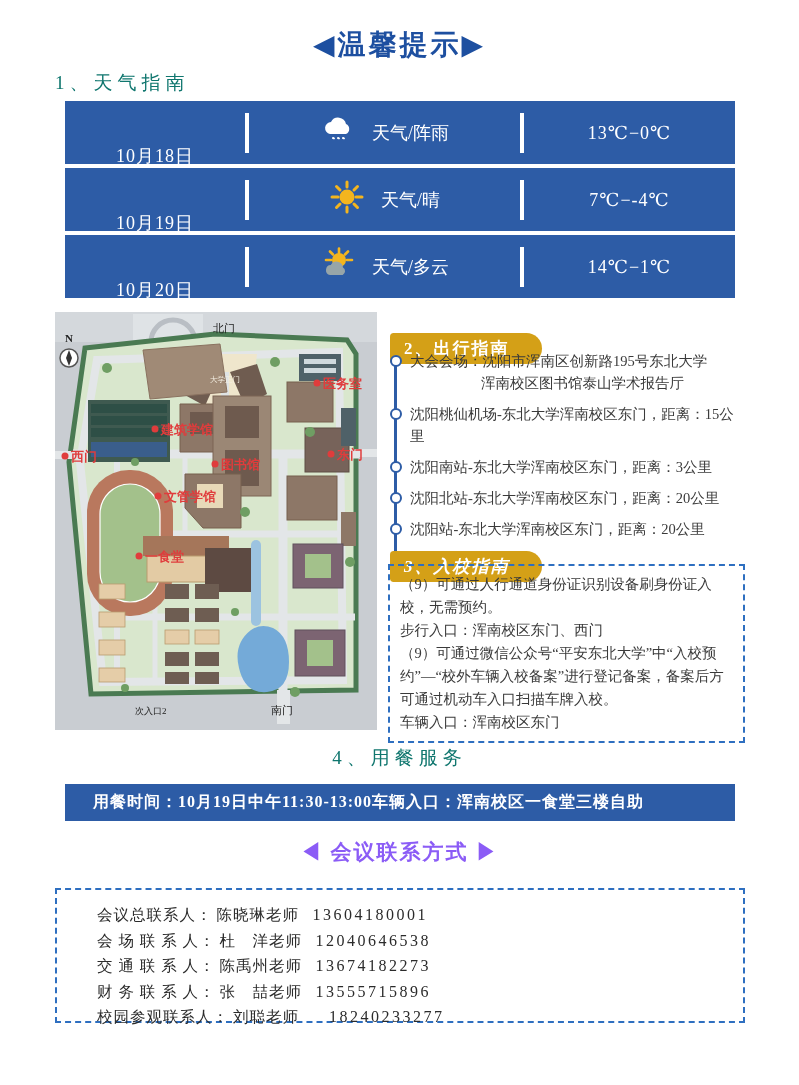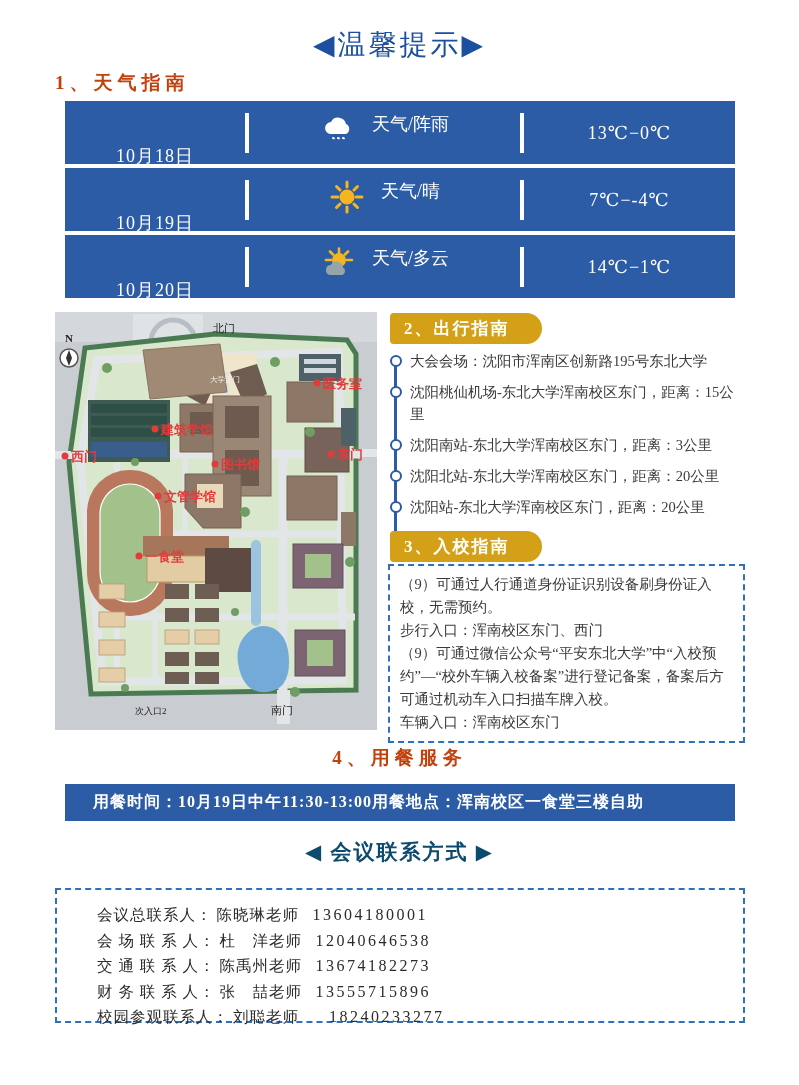--- a/index.html
+++ b/index.html
@@ -1,48 +1,48 @@
 <!DOCTYPE html>
 <html><head>
 <meta charset="utf-8">
 <style>
   html,body{margin:0;padding:0;background:#ffffff;}
   .page{position:relative;width:799px;height:1085px;background:#ffffff;overflow:hidden;
         font-family:"Liberation Serif","DejaVu Serif",serif;}
 
   
   .main-title{position:absolute;top:26px;left:0;width:100%;text-align:center;
-    font-size:28px;font-weight:normal;color:#1d4fa0;letter-spacing:3px;}
-
-  
-  .sec-heading{position:absolute;font-size:19px;font-weight:bold;color:#c2410c;letter-spacing:5px;}
+    font-size:28px;font-weight:bold;color:#1d4fa0;letter-spacing:3px;}
+
+  
+  .sec-heading{position:absolute;font-size:19px;font-weight:normal;color:#0f766e;letter-spacing:5px;}
   .sec1{left:55px;top:70px;}
   .sec4{top:745px;left:0;width:100%;text-align:center;}
   .contacts-title{position:absolute;top:838px;left:0;width:100%;text-align:center;
-    font-size:21px;font-weight:bold;color:#0c4a6e;letter-spacing:2px;}
+    font-size:21px;font-weight:bold;color:#8b5cf6;letter-spacing:2px;font-family:Liberation Serif, serif;}
 
   
   .weather-wrap{position:absolute;left:65px;top:101px;width:670px;}
   .weather-bar{height:63px;background:#2d5ca6;display:flex;align-items:center;margin-bottom:4px;}
   .wb-date{width:180px;text-align:center;color:#fff;font-size:18px;letter-spacing:1px;margin-top:47px;}
   .wb-sep{width:4px;height:40px;background:#ffffff;}
-  .wb-mid{flex:1;display:flex;align-items:flex-start;justify-content:center;color:#fff;font-size:18px;gap:10px;}
+  .wb-mid{flex:1;display:flex;align-items:center;justify-content:center;color:#fff;font-size:18px;gap:10px;}
   .wb-mid svg{margin-right:6px;}
   .wb-temp{width:211px;text-align:center;color:#fff;font-size:18px;letter-spacing:1px;}
 
   
   .map-box{position:absolute;left:55px;top:312px;width:322px;height:418px;}
   .map-box svg{display:block;}
 
   
   .badge{position:absolute;left:390px;width:152px;height:31px;background:#d4a017;
     color:#fff;font-size:17px;font-weight:bold;letter-spacing:2px;line-height:31px;
-    padding-left:14px;box-sizing:border-box;border-radius:4px 17px 17px 4px;}
+    padding-left:14px;box-sizing:border-box;border-radius:4px 17px 17px 4px;margin-top:20px;}
   .badge2{top:313px;}
-  .badge3{top:531px;}
+  .badge3{top:531px;font-style:italic;}
 
   
   .timeline{position:absolute;left:390px;top:350px;width:358px;}
   .timeline .line{position:absolute;left:4px;top:8px;bottom:-8px;width:3px;background:#2d5ca6;}
   .tl-item{position:relative;padding-left:20px;margin-bottom:9px;font-size:14.5px;
     color:#3a3a3a;line-height:22px;}
   .tl-item .dot{position:absolute;left:0;top:5px;width:8px;height:8px;border:2.5px solid #2d5ca6;
     border-radius:50%;background:#fff;}
   .tl-line2{padding-left:71px;}
 
@@ -269,20 +269,21 @@
       </g>
     </svg>
   </div>
 
   <div class="badge badge2">2、出行指南</div>
   <div class="timeline">
     <div class="line"></div>
     <div class="tl-item">
       <span class="dot"></span>
       <div>大会会场：沈阳市浑南区创新路195号东北大学</div>
+      <div class="tl-line2">浑南校区图书馆泰山学术报告厅</div>
     </div>
     <div class="tl-item">
       <span class="dot"></span>
       <div>沈阳桃仙机场-东北大学浑南校区东门，距离：15公里</div>
     </div>
     <div class="tl-item">
       <span class="dot"></span>
       <div>沈阳南站-东北大学浑南校区东门，距离：3公里</div>
     </div>
     <div class="tl-item">
@@ -299,21 +300,21 @@
   <div class="entry-box">
     <div>（9）可通过人行通道身份证识别设备刷身份证入校，无需预约。</div>
     <div>步行入口：浑南校区东门、西门</div>
     <div>（9）可通过微信公众号“平安东北大学”中“入校预约”—“校外车辆入校备案”进行登记备案，备案后方可通过机动车入口扫描车牌入校。</div>
     <div>车辆入口：浑南校区东门</div>
   </div>
 
   <div class="sec-heading sec4">4、用餐服务</div>
   <div class="dining-bar">
     <span>用餐时间：10月19日中午11:30-13:00</span>
-    <span>用餐地点：浑南校区一食堂三楼自助</span>
+    <span>车辆入口：浑南校区一食堂三楼自助</span>
   </div>
 
   <div class="contacts-title">◀ 会议联系方式 ▶</div>
   <div class="contacts-box">
     <div class="contact-row">
       <span class="c-role">会议总联系人：</span><span class="c-name">陈晓琳老师</span><span class="c-phone">13604180001</span>
     </div>
     <div class="contact-row">
       <span class="c-role">会 场 联 系 人：</span><span class="c-name">杜　洋老师</span><span class="c-phone">12040646538</span>
     </div>

